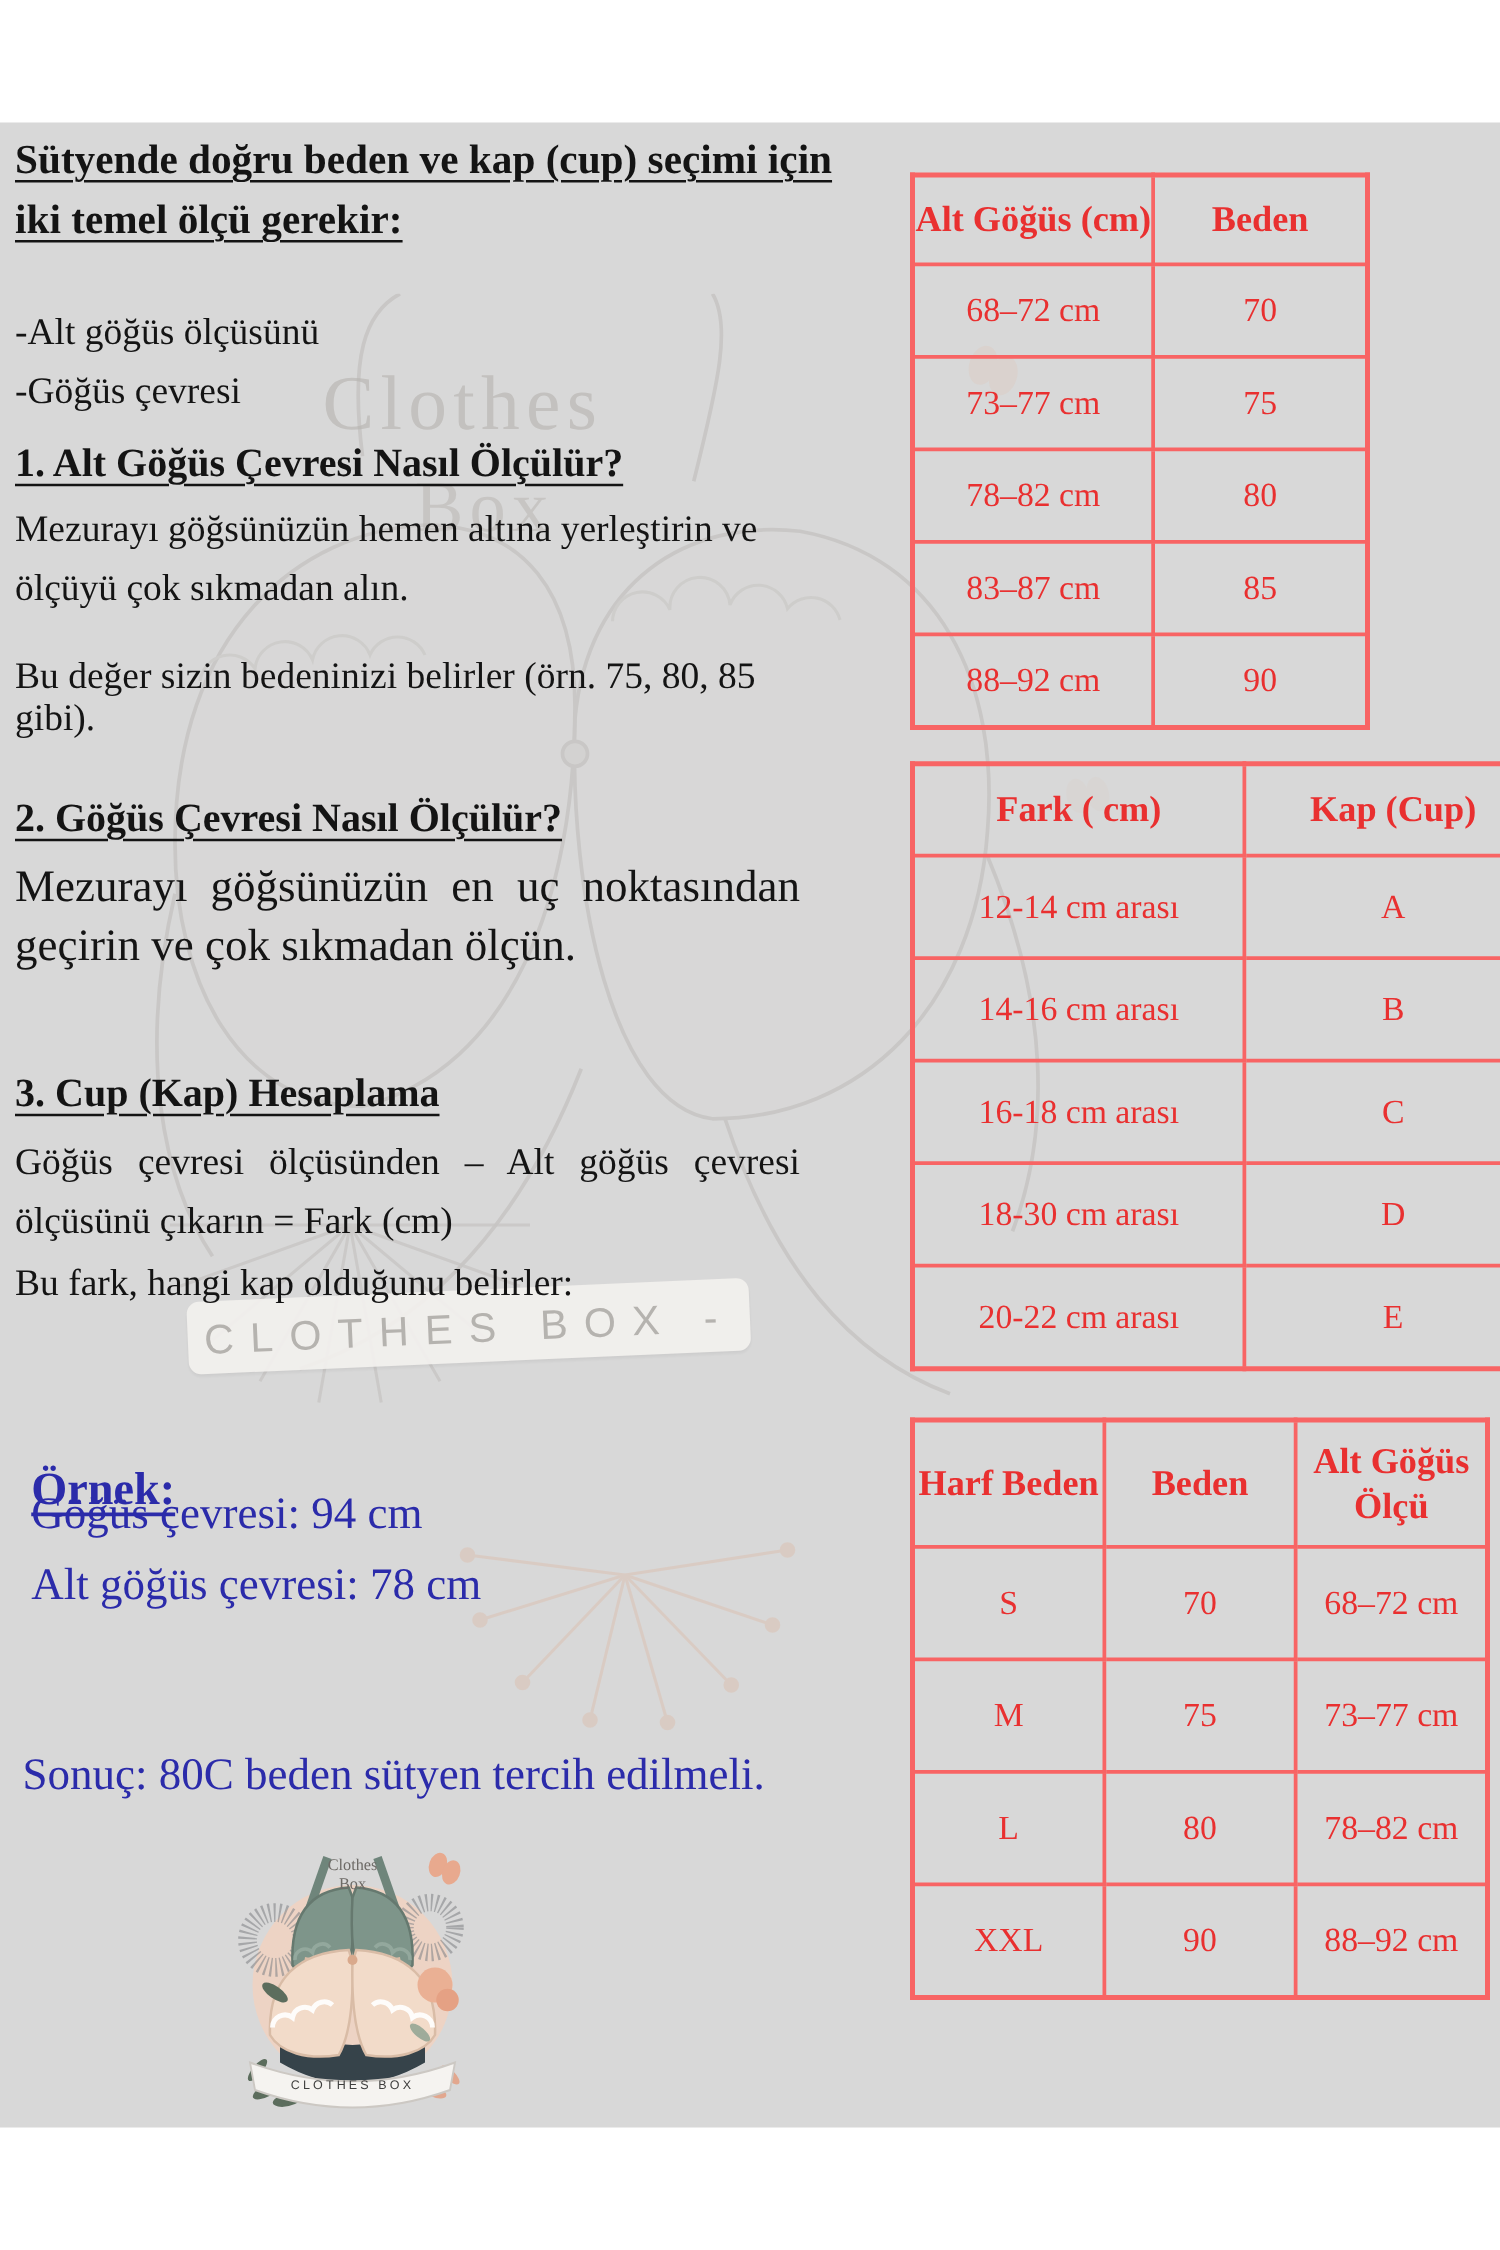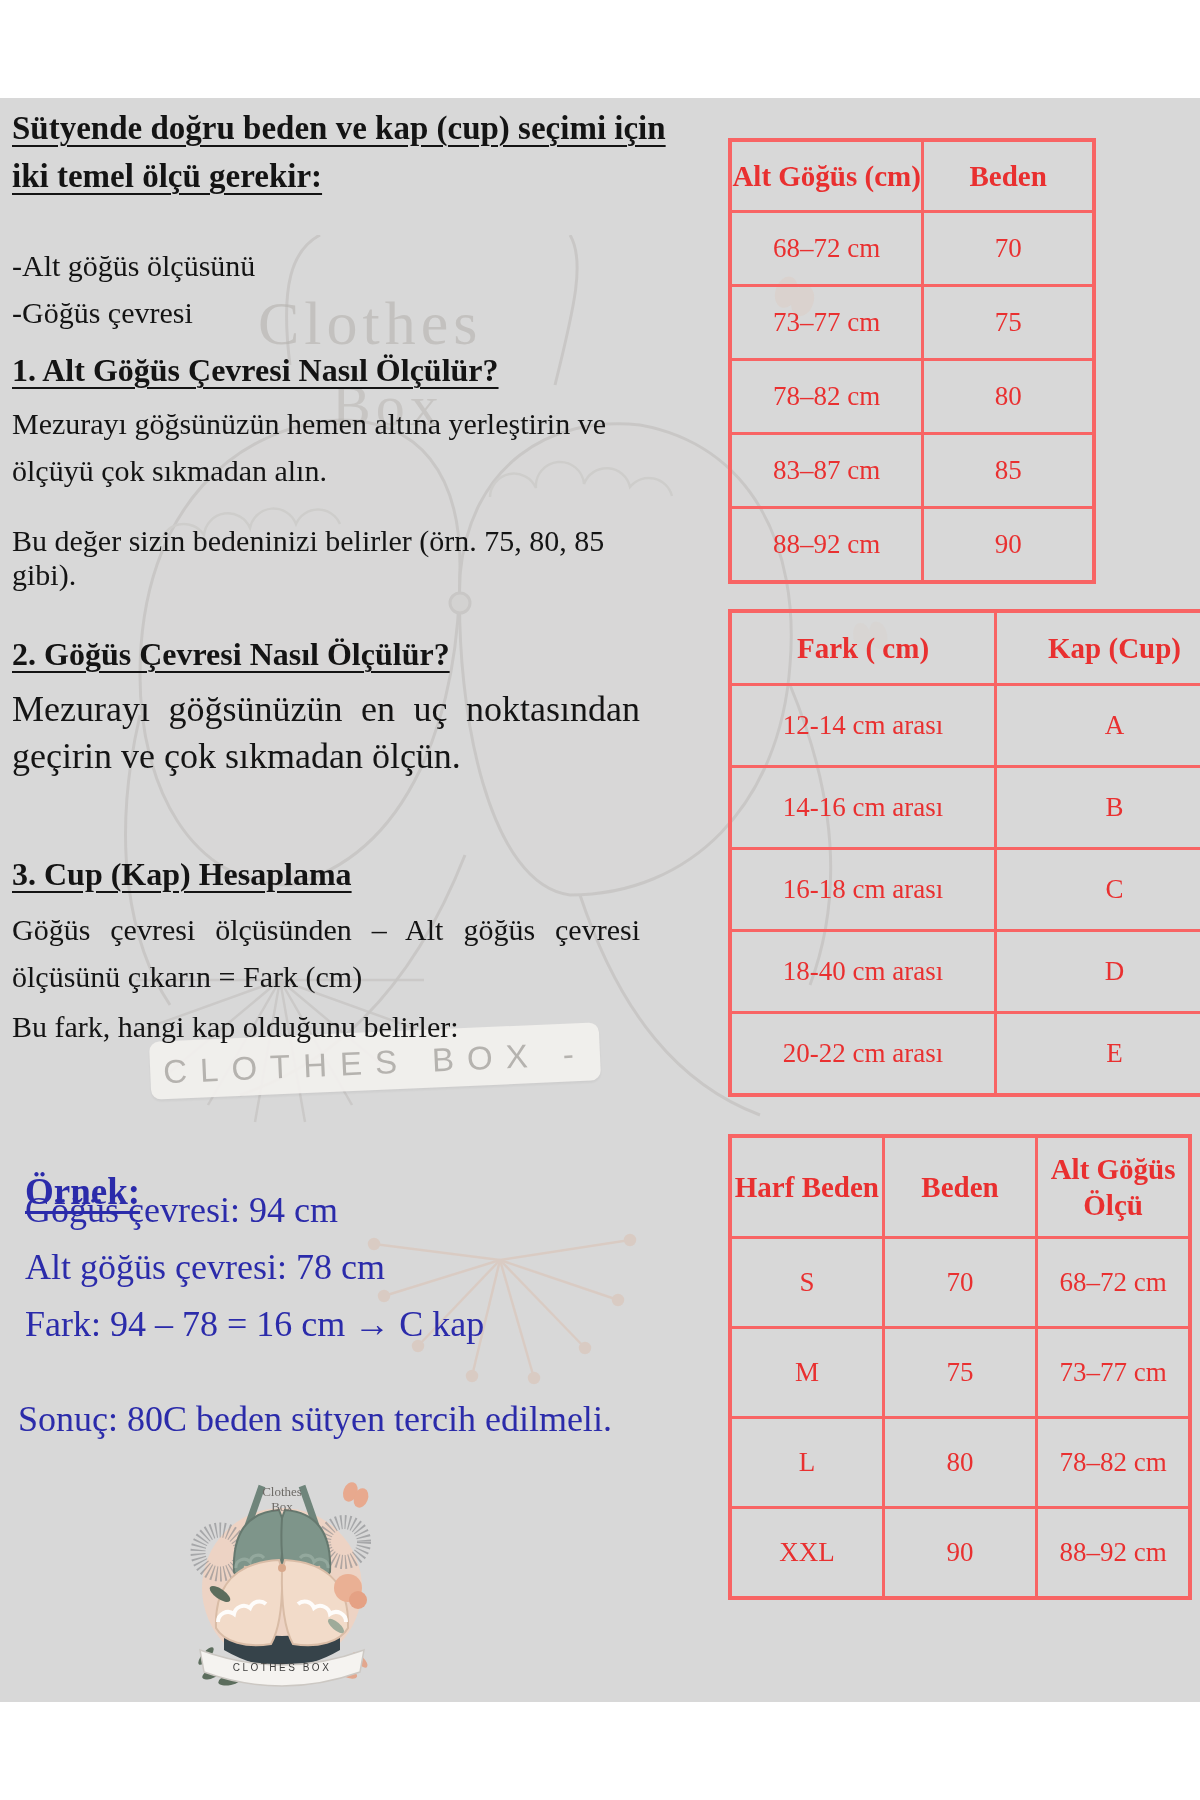--- a/index.html
+++ b/index.html
@@ -155,21 +155,20 @@
 <div class="abs content s2-body">Mezurayı göğsünüzün en uç noktasından geçirin ve çok sıkmadan ölçün.</div>
 
 <div class="abs content sec-head s3-head">3. Cup (Kap) Hesaplama</div>
 <div class="abs content s3-body">Göğüs çevresi ölçüsünden – Alt göğüs çevresi ölçüsünü çıkarın = Fark (cm)</div>
 <div class="abs content s3-note">Bu fark, hangi kap olduğunu belirler:</div>
 
 <div class="abs content blue ex-head">Örnek:</div>
 <div class="abs content blue ex-lines">
   <div>Göğüs çevresi: 94 cm</div>
   <div>Alt göğüs çevresi: 78 cm</div>
-  <div>Fark: 94 – 78 = 16 cm → C kap</div>
 </div>
 <div class="abs content blue ex-result">Sonuç: 80C beden sütyen tercih edilmeli.</div>
 
 <table class="size-table t1 content">
     <thead>
       <tr>
         <th>Alt Göğüs (cm)</th>
         <th>Beden</th>
       </tr>
     </thead>
@@ -210,21 +209,21 @@
       </tr>
       <tr>
         <td>14-16 cm arası</td>
         <td>B</td>
       </tr>
       <tr>
         <td>16-18 cm arası</td>
         <td>C</td>
       </tr>
       <tr>
-        <td>18-40 cm arası</td>
+        <td>18-30 cm arası</td>
         <td>D</td>
       </tr>
       <tr>
         <td>20-22 cm arası</td>
         <td>E</td>
       </tr>
     </tbody>
   </table>
 <table class="size-table t3 content">
     <thead>

